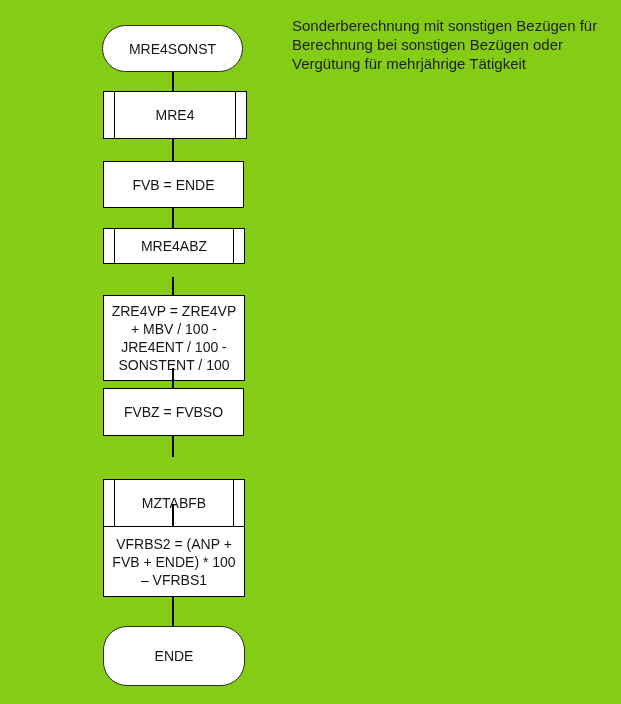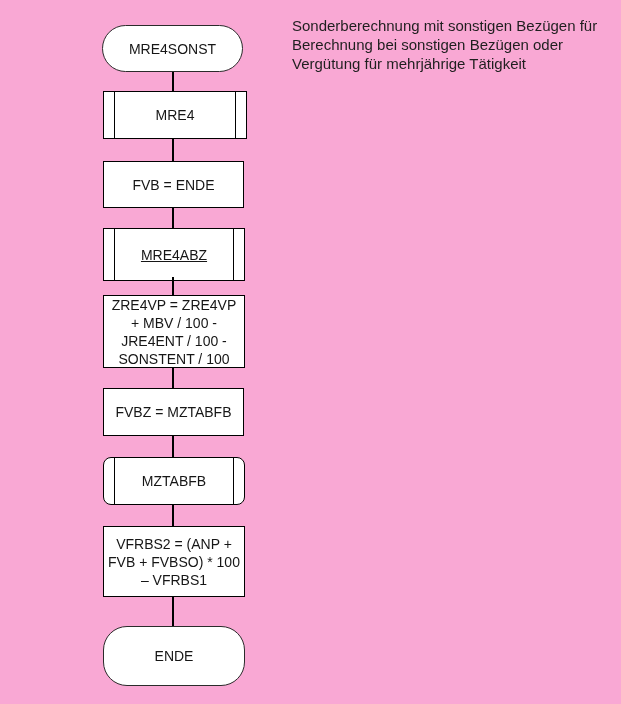--- a/index.html
+++ b/index.html
@@ -5,21 +5,21 @@
   html, body {
     margin: 0;
     padding: 0;
     background: #ffffff;
     font-family: "Liberation Sans", "DejaVu Sans", sans-serif;
   }
   .canvas {
     position: relative;
     width: 621px;
     height: 704px;
-    background: #f9a8d4;
+    background: #84cc16;
     overflow: hidden;
     color: #1a1a1a;
   }
   .desc {
     position: absolute;
     left: 292px;
     top: 16px;
     width: 308px;
     font-size: 15px;
     line-height: 19px;
@@ -80,46 +80,46 @@
   </div>
 
   <div class="connector" style="top:139px; height:22px;"></div>
 
   <div class="node process" style="left:103px; top:161px; width:141px; height:47px;">
     <span class="label">FVB = ENDE</span>
   </div>
 
   <div class="connector" style="top:208px; height:20px;"></div>
 
-  <div class="node subroutine" style="left:103px; top:228px; width:142px; height:53px;text-decoration:underline;">
+  <div class="node subroutine" style="left:103px; top:228px; width:142px; height:36px;">
     <span class="label">MRE4ABZ</span>
   </div>
 
   <div class="connector" style="top:277px; height:18px;"></div>
 
-  <div class="node process" style="left:103px; top:295px; width:142px; height:73px;">
+  <div class="node process" style="left:103px; top:295px; width:142px; height:86px;">
     <span class="label">ZRE4VP = ZRE4VP + MBV / 100 - JRE4ENT / 100 - SONSTENT / 100</span>
   </div>
 
   <div class="connector" style="top:368px; height:20px;"></div>
 
   <div class="node process" style="left:103px; top:388px; width:141px; height:48px;">
-    <span class="label">FVBZ = MZTABFB</span>
+    <span class="label">FVBZ = FVBSO</span>
   </div>
 
   <div class="connector" style="top:436px; height:21px;"></div>
 
-  <div class="node subroutine" style="left:103px; top:457px; width:142px; height:48px;border-radius:8px;">
+  <div class="node subroutine" style="left:103px; top:479px; width:142px; height:48px;">
     <span class="label">MZTABFB</span>
   </div>
 
   <div class="connector" style="top:505px; height:21px;"></div>
 
   <div class="node process" style="left:103px; top:526px; width:142px; height:71px;">
-    <span class="label">VFRBS2 = (ANP + FVB + FVBSO) * 100 – VFRBS1</span>
+    <span class="label">VFRBS2 = (ANP + FVB + ENDE) * 100 – VFRBS1</span>
   </div>
 
   <div class="connector" style="top:597px; height:29px;"></div>
 
   <div class="node terminator" style="left:103px; top:626px; width:142px; height:60px;">
     <span class="label">ENDE</span>
   </div>
 
 </div>
 

